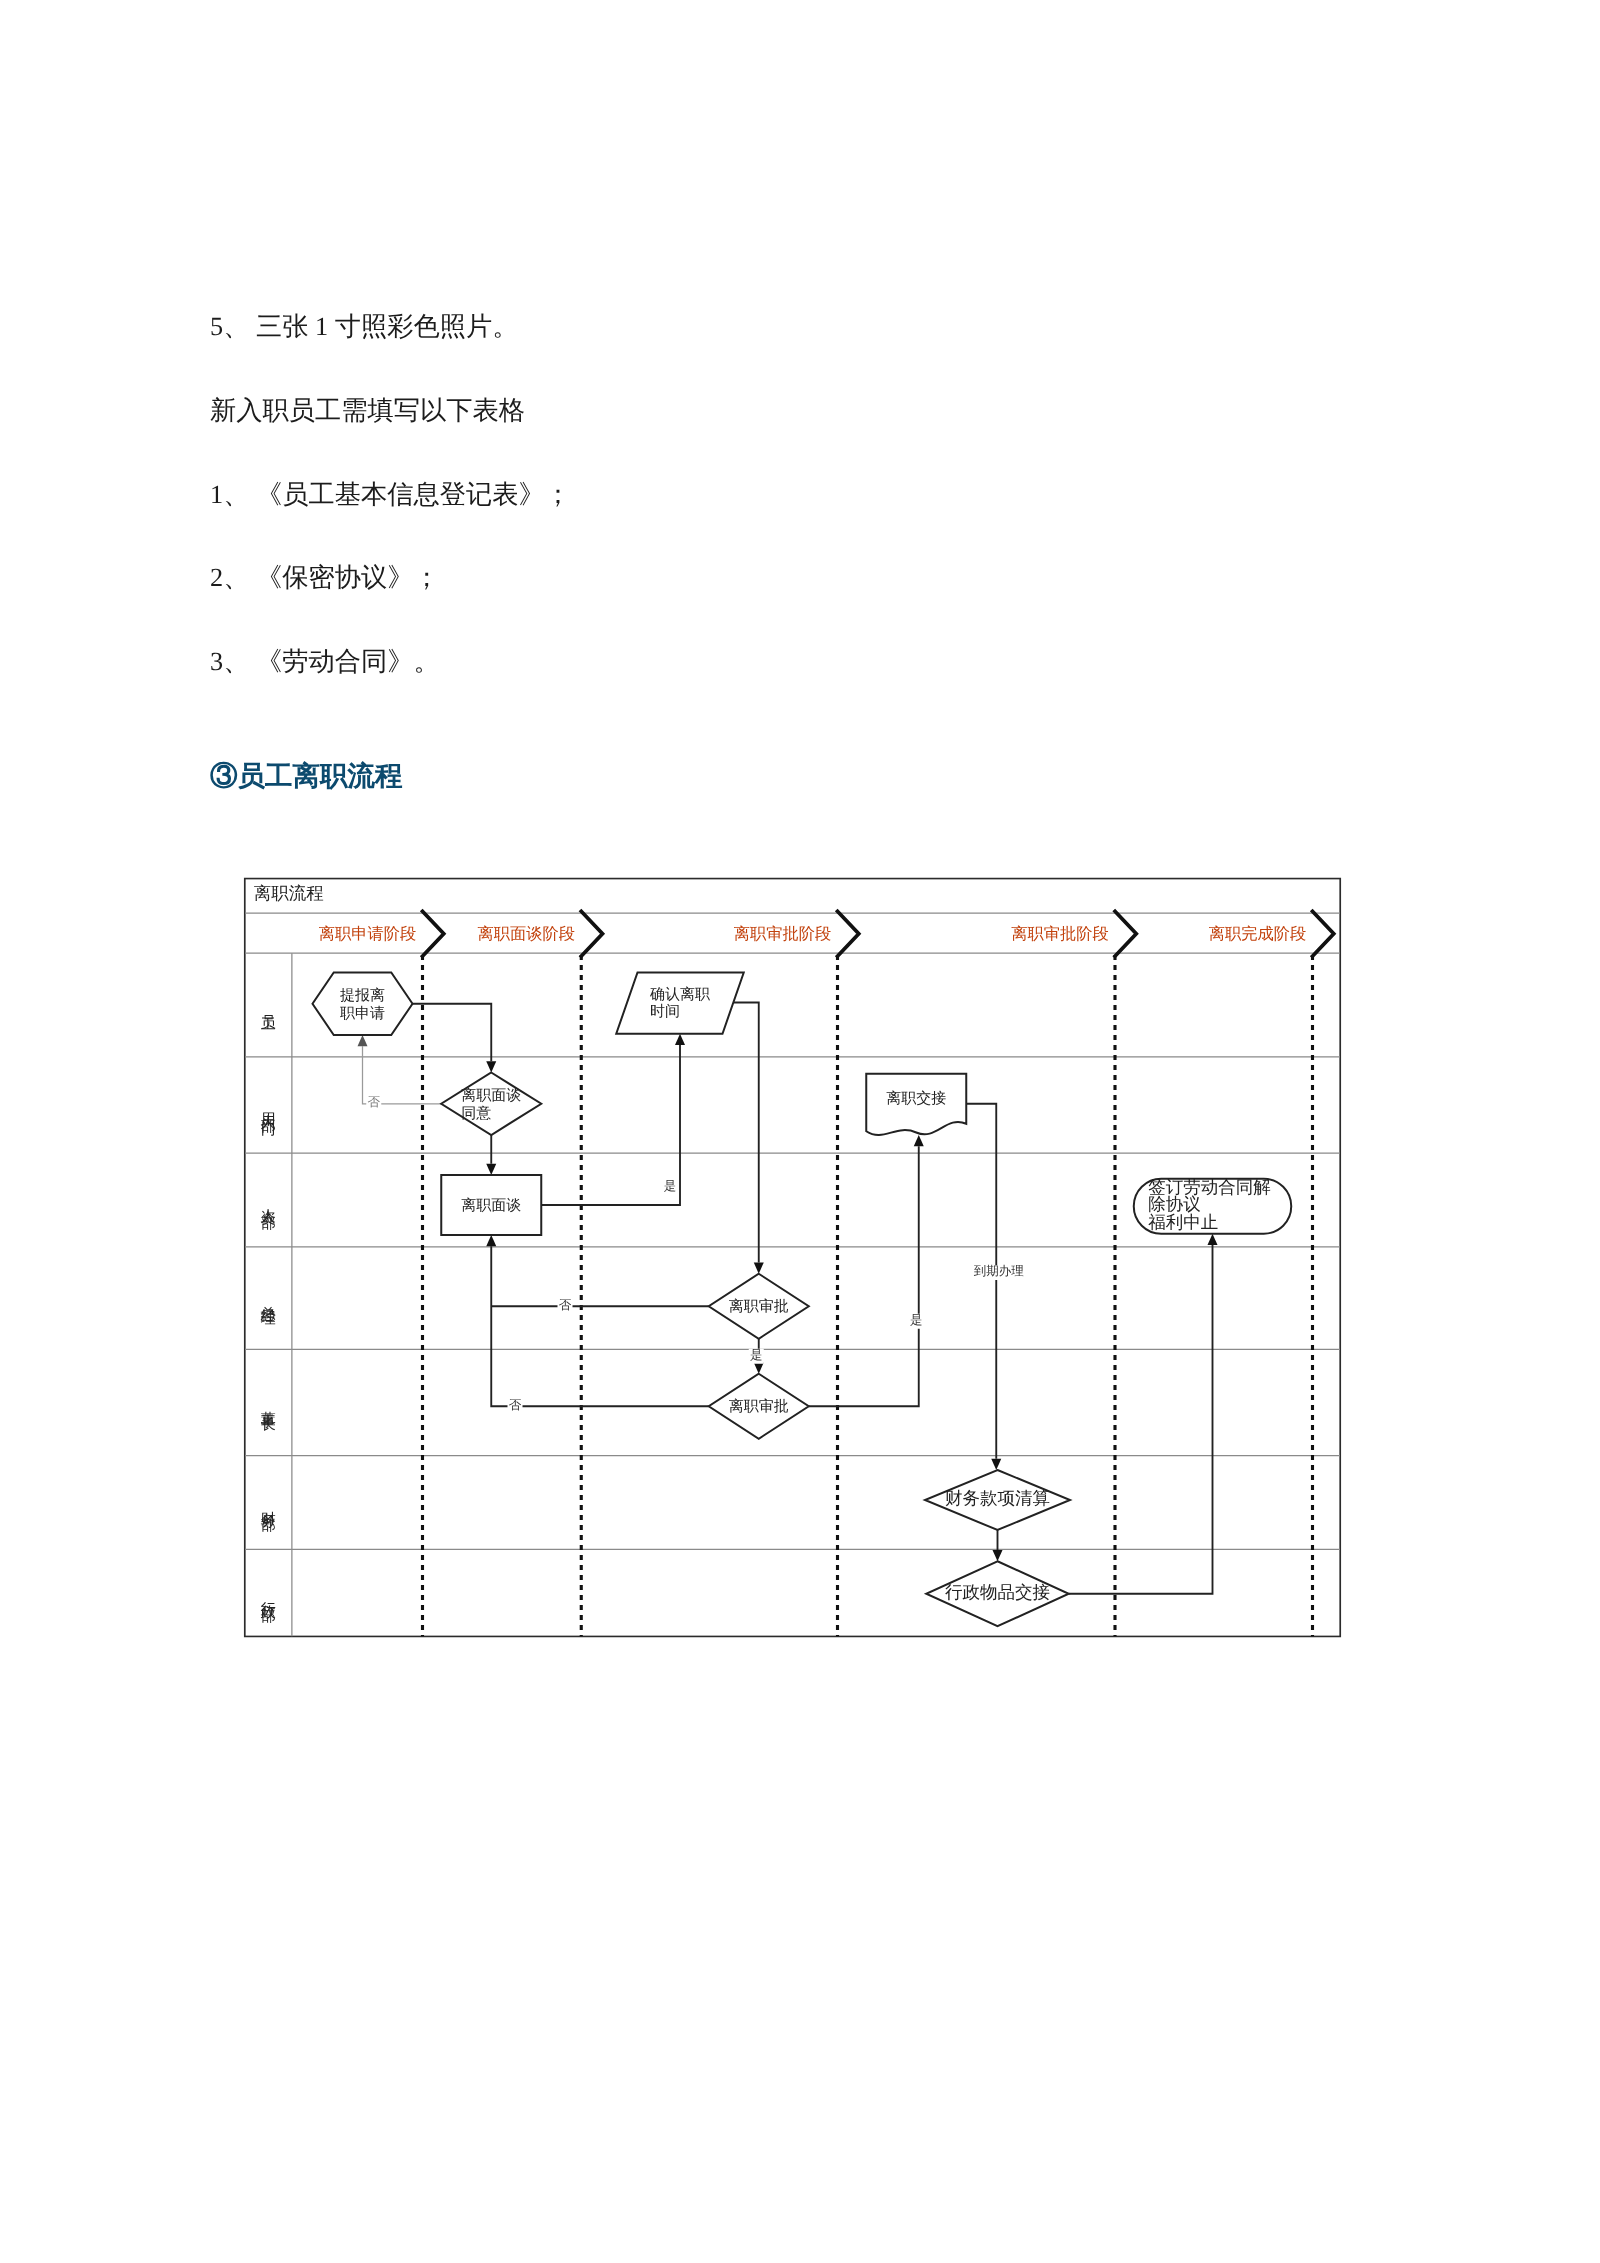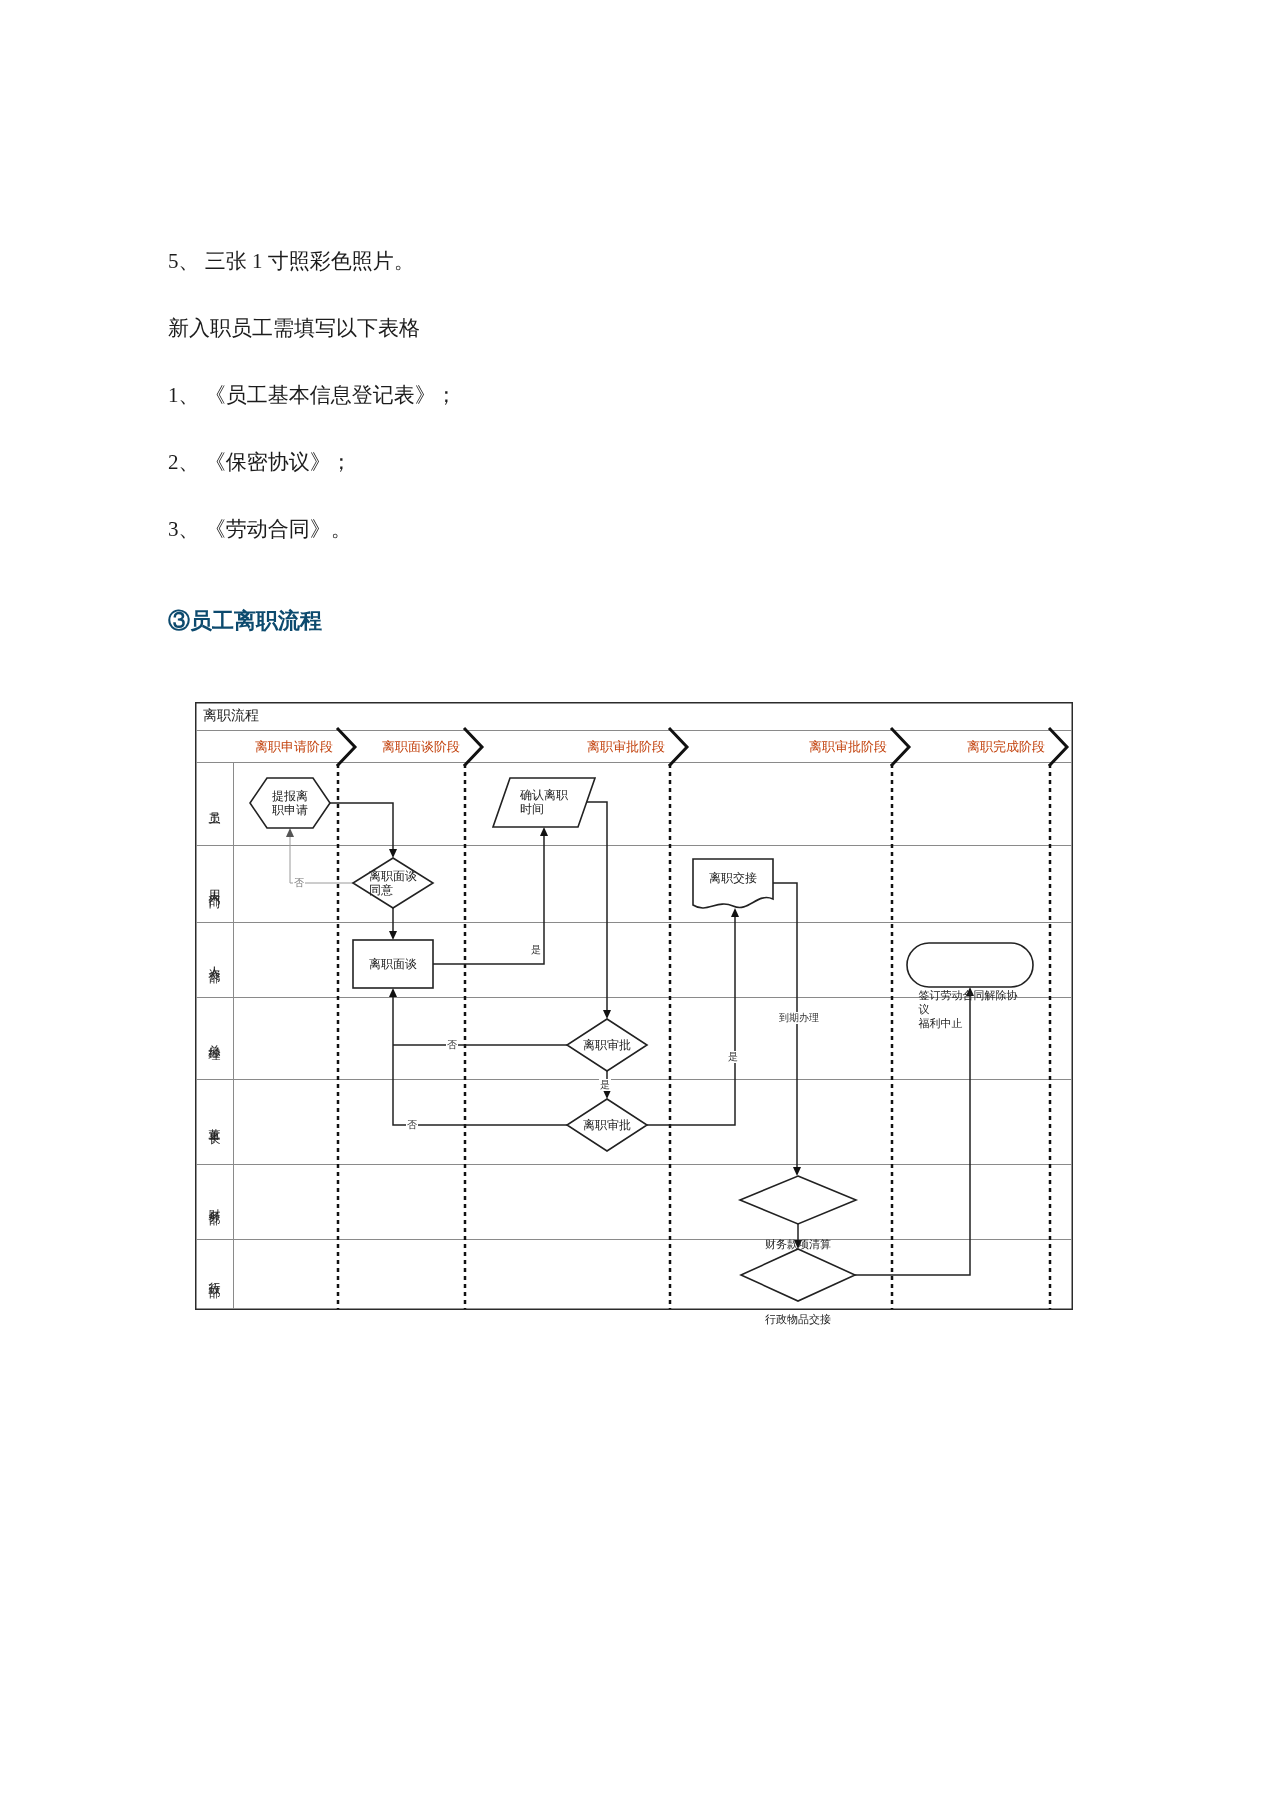--- a/index.html
+++ b/index.html
@@ -9,21 +9,21 @@
   .docheading{position:absolute;left:168px;font-size:22px;font-weight:bold;color:#0c4a6e;}
   .chart{position:absolute;left:195px;top:702px;width:878px;height:492px;}
   .chart svg{position:absolute;left:0;top:0;}
   .fc-title{position:absolute;left:8px;top:0;height:28px;line-height:28px;font-size:14px;color:#222;}
   .phase-label{position:absolute;top:29px;height:32px;line-height:32px;font-size:13px;
                color:#c2410c;text-align:right;width:130px;}
   .lane-label{position:absolute;left:0;width:38px;display:flex;align-items:center;justify-content:center;
               writing-mode:vertical-rl;text-orientation:upright;font-size:12px;letter-spacing:2px;color:#222;}
   .node-text{position:absolute;transform:translate(-50%,-50%);text-align:left;font-size:12px;
              line-height:14px;color:#222;white-space:pre-line;}
-  .node-text.small{font-size:11px;line-height:14px;margin-top:44px;}
+  .node-text.small{font-size:14px;line-height:14px;}
   .edge-label{position:absolute;transform:translate(-50%,-50%);font-size:10px;color:#333;
               background:#fff;padding:0 1px;line-height:12px;white-space:nowrap;}
   .edge-label.gray{color:#777;}
 </style>
 </head>
 <body>
 
 <div class="page">
 
   <div class="docline" style="top:247px">5、 三张 1 寸照彩色照片。</div>

